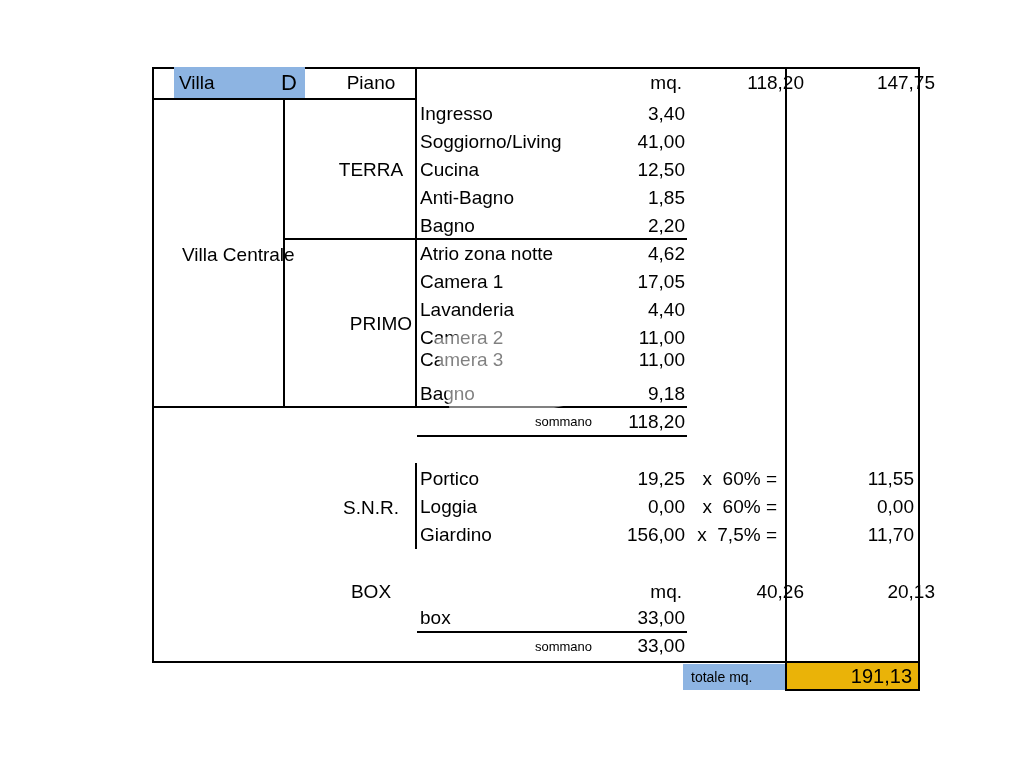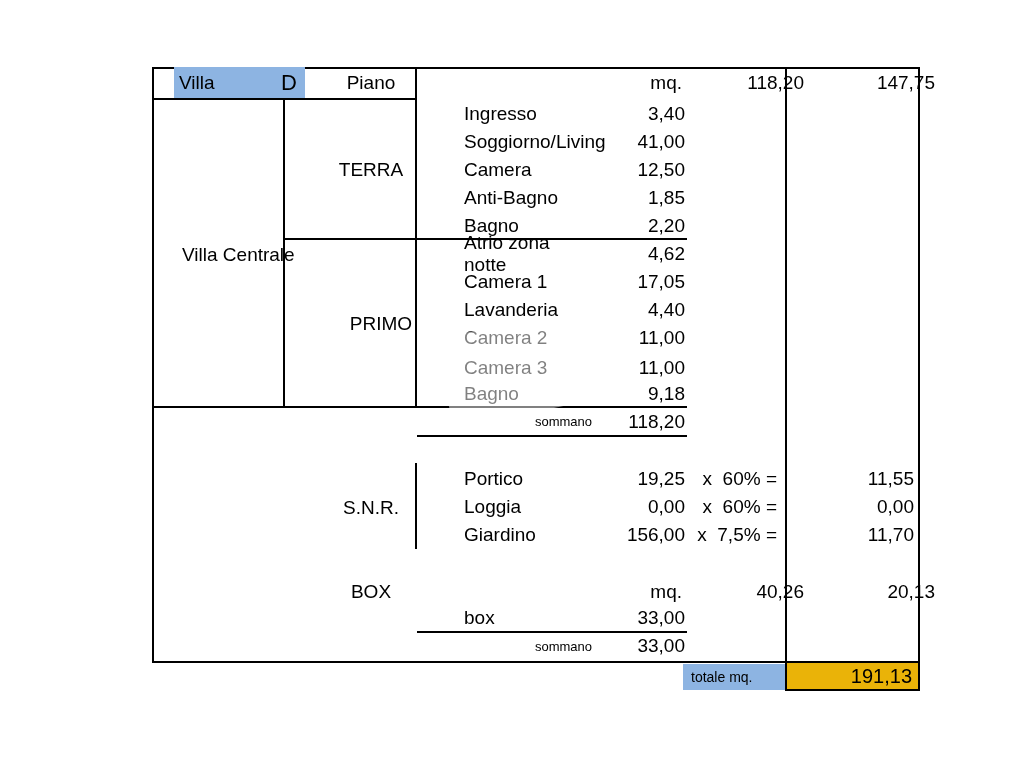--- a/index.html
+++ b/index.html
@@ -18,21 +18,21 @@
                 align-items:center; justify-content:space-between;
                 padding:0 8px 0 5px; box-sizing:border-box; }
   .villa-code { font-size:22px; }
   .piano-cell { left:131px; top:0; width:132px; height:31px; display:flex;
                 align-items:center; justify-content:center; }
   .right { text-align:right; }
   .vcenter { display:flex; align-items:center; }
   .hcenter { display:flex; align-items:center; justify-content:center; }
   .row { position:absolute; left:265px; width:268px; height:28px;
          display:flex; align-items:center; font-size:19px; }
-  .row .lbl { flex:1; padding-left:3px;margin-left:44px; }
+  .row .lbl { flex:1; padding-left:3px; }
   .row .val { width:92px; text-align:right; }
   .sum-row { position:absolute; left:265px; width:268px; height:27px;
              display:flex; align-items:center; }
   .sum-row .slbl { flex:1; text-align:right; font-size:13px; padding-right:1px; }
   .sum-row .val { width:92px; text-align:right; font-size:19px; }
   .fct { position:absolute; left:535px; width:94px; height:28px;
          font-size:19px; text-align:left; padding-right:4px;
          box-sizing:border-box; white-space:pre; display:flex;
          align-items:center; justify-content:flex-end; }
   .res { position:absolute; left:635px; width:130px; height:28px;
@@ -81,21 +81,21 @@
 
   <div class="row" style="top:33px;">
     <span class="lbl">Ingresso</span>
     <span class="val">3,40</span>
   </div>
   <div class="row" style="top:61px;">
     <span class="lbl">Soggiorno/Living</span>
     <span class="val">41,00</span>
   </div>
   <div class="row" style="top:89px;">
-    <span class="lbl">Camera</span>
+    <span class="lbl">Cucina</span>
     <span class="val">12,50</span>
   </div>
   <div class="row" style="top:117px;">
     <span class="lbl">Anti-Bagno</span>
     <span class="val">1,85</span>
   </div>
   <div class="row" style="top:145px;">
     <span class="lbl">Bagno</span>
     <span class="val">2,20</span>
   </div>
@@ -109,21 +109,21 @@
     <span class="val">17,05</span>
   </div>
   <div class="row" style="top:229px;">
     <span class="lbl">Lavanderia</span>
     <span class="val">4,40</span>
   </div>
   <div class="row" style="top:257px;">
     <span class="lbl">Camera 2</span>
     <span class="val">11,00</span>
   </div>
-  <div class="row" style="top:287px;">
+  <div class="row" style="top:279px;">
     <span class="lbl">Camera 3</span>
     <span class="val">11,00</span>
   </div>
   <div class="row" style="top:313px;">
     <span class="lbl">Bagno</span>
     <span class="val">9,18</span>
   </div>
 
   <div class="sum-row" style="top:341px;">
     <span class="slbl">sommano</span>

